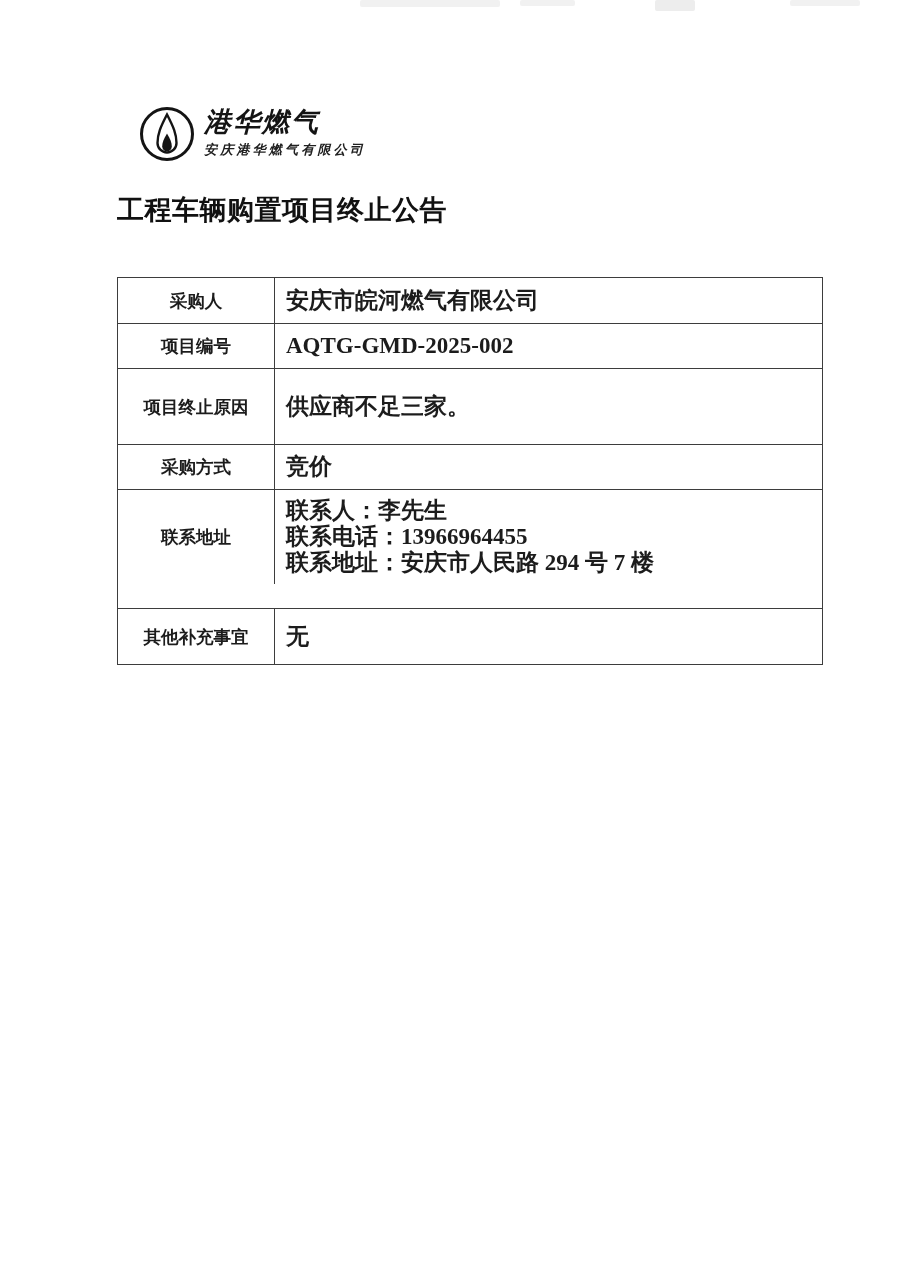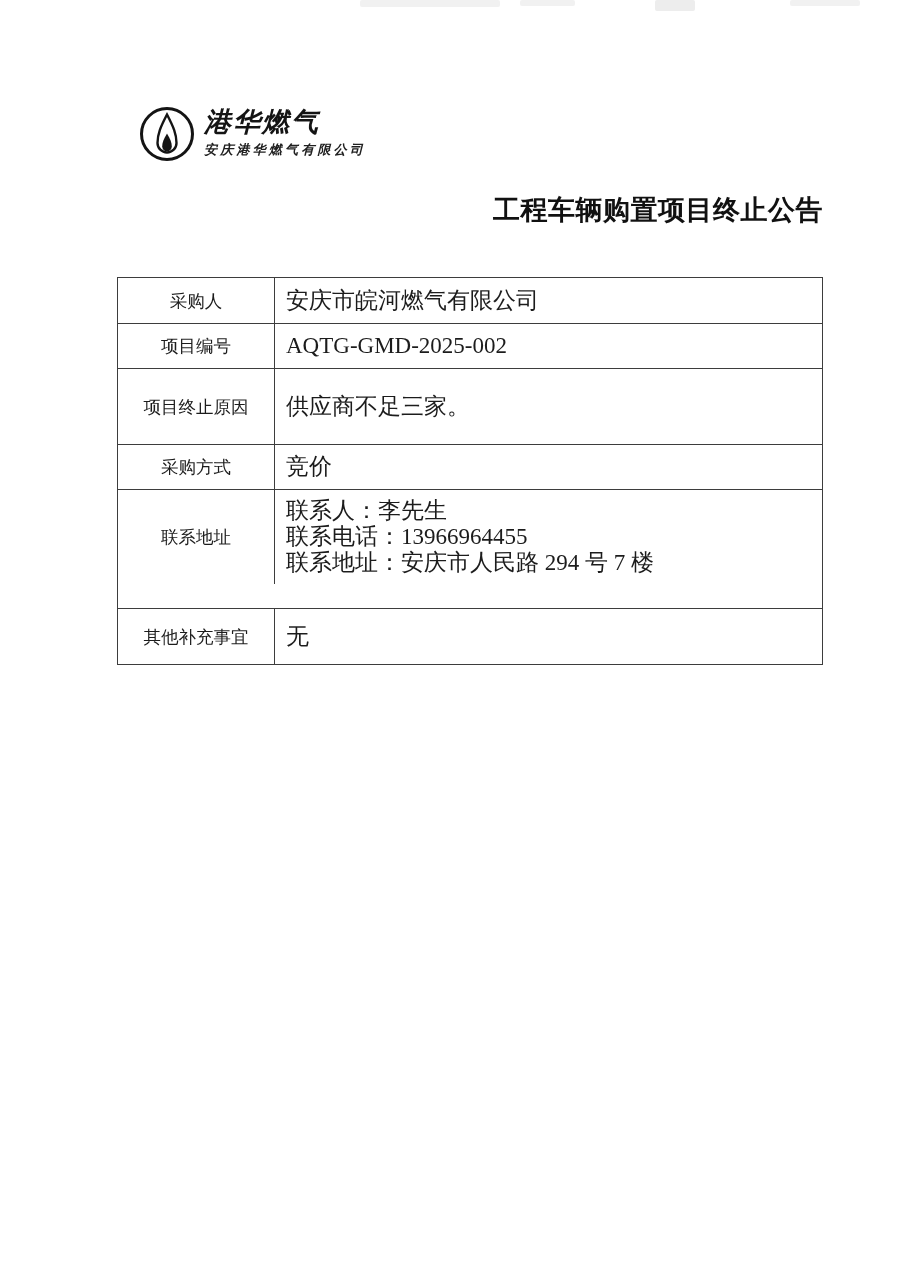--- a/index.html
+++ b/index.html
@@ -21,30 +21,31 @@
   
   .logo{position:absolute;left:139px;top:105px;display:flex;align-items:flex-start;}
   .logo-icon{width:56px;height:58px;flex:0 0 auto;}
   .logo-text{margin-left:9px;margin-top:3px;font-family:"DejaVu Sans","Liberation Sans",sans-serif;color:#141414;font-style:italic;}
   .logo-brand{font-size:27px;font-weight:bold;letter-spacing:2px;line-height:27px;white-space:nowrap;}
   .logo-company{font-size:13px;font-weight:bold;letter-spacing:3.2px;margin-top:6px;white-space:nowrap;color:#202020;}
 
   
   .doc-title{
     position:absolute;left:117px;top:192px;width:706px;
-    text-align:right;font-size:27px;font-weight:bold;
+    text-align:left;font-size:27px;font-weight:bold;
     letter-spacing:0.5px;color:#111111;white-space:nowrap;
   }
 
   
   .doc-table{
     position:absolute;left:117px;top:277px;width:706px;
     border:1px solid #3d3d3d;
     box-sizing:border-box;
     background:#ffffff;
+    font-weight:bold;
   }
   .trow{display:flex;box-sizing:border-box;border-top:1px solid #3d3d3d;}
   .trow:first-child{border-top:none;}
   .h45{height:45px;}
   .h76{height:76px;}
   .h95{height:95px;}
   .h56{height:56px;margin-top:24px;}
   .tlabel{
     width:157px;flex:0 0 auto;
     border-right:1px solid #3d3d3d;

